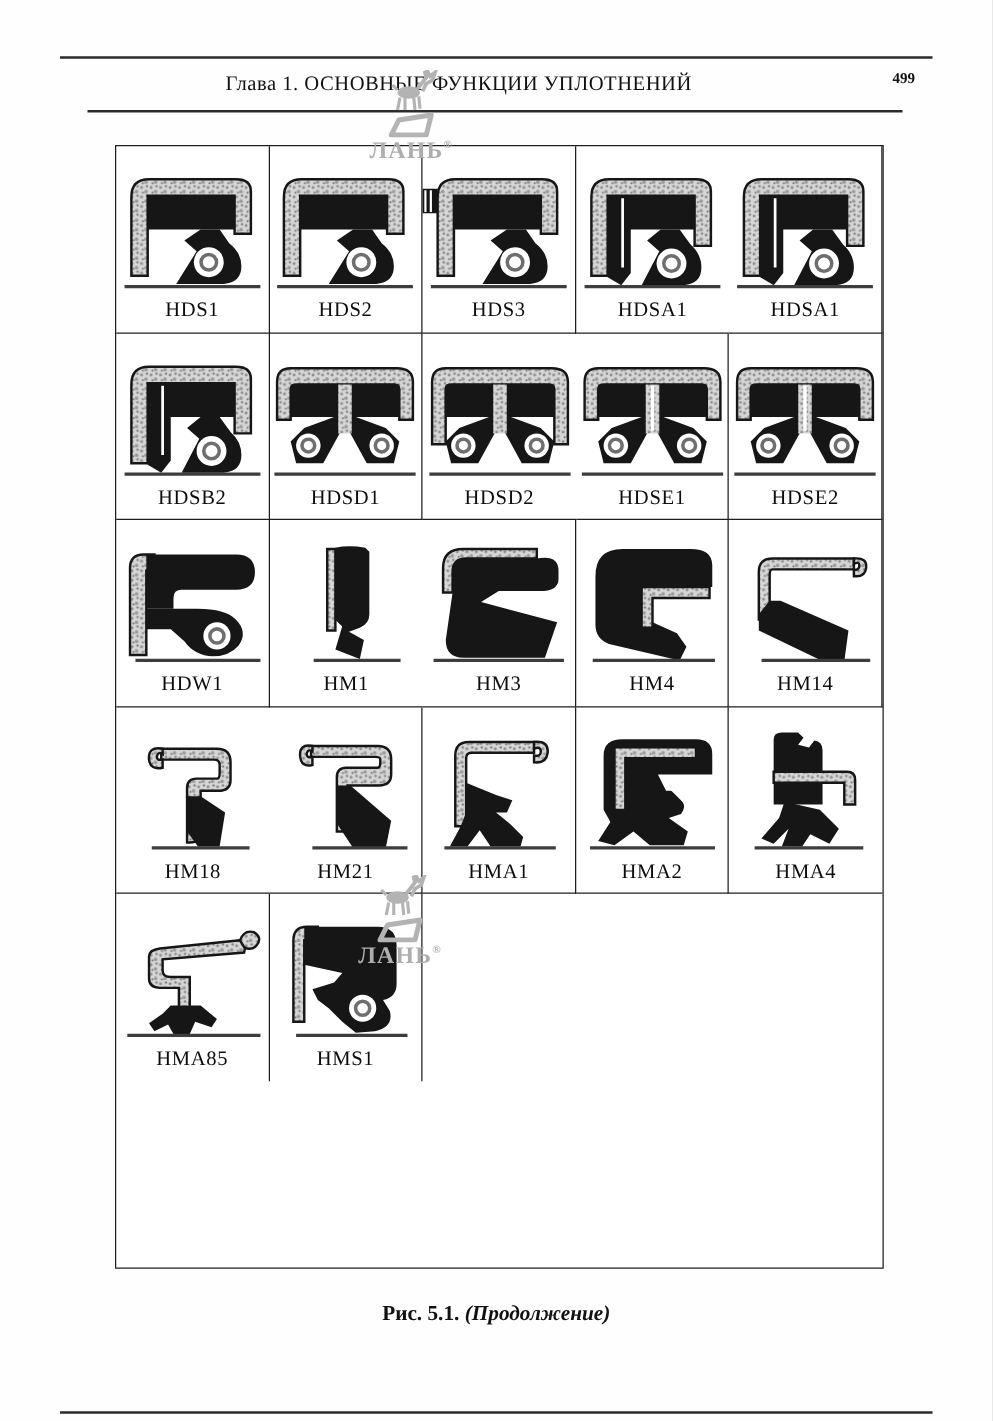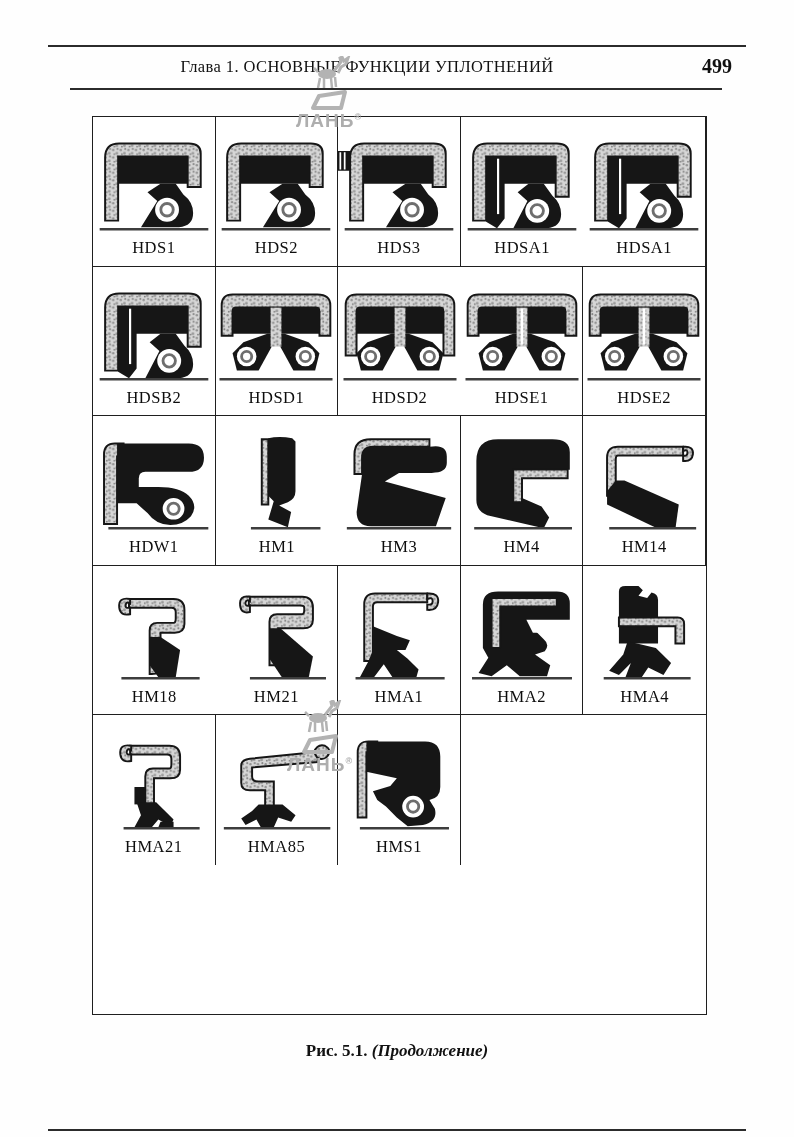--- a/index.html
+++ b/index.html
@@ -11,29 +11,29 @@
   .rule{position:absolute;background:#2b2b2b;}
   .rule.top{left:48px;top:45px;width:698px;height:2px;}
   .rule.hdr{left:70px;top:88px;width:652px;height:1.5px;}
   .rule.bottom{left:48px;top:1129px;width:698px;height:2px;}
 
   .header-title{
     position:absolute;left:0;right:60px;top:57px;text-align:center;
     font-size:16.5px;letter-spacing:.4px;z-index:3;
   }
   .page-number{
-    position:absolute;right:62px;top:55px;font-size:20px;font-weight:700;z-index:3;
+    position:absolute;right:62px;top:55px;font-size:12px;font-weight:700;z-index:3;
   }
 
   .watermark{position:absolute;width:74px;text-align:center;z-index:4;pointer-events:none;}
   .watermark.wm1{left:292px;top:56px;}
   .watermark.wm2{left:283px;top:700px;}
   .wm-deer{display:block;margin:0 auto;}
   .wm-text{
-    font-family:Liberation Sans, sans-serif;font-weight:700;
+    font-family:Liberation Serif, serif;font-weight:700;
     font-size:19px;letter-spacing:1px;color:#aeaeae;line-height:1;margin-top:1px;
   }
   .wm-text sup{font-size:9px;vertical-align:super;}
 
   .grid{
     position:absolute;left:92px;top:116px;width:613px;height:897px;
     display:grid;grid-template-columns:repeat(5,1fr);grid-template-rows:repeat(6,1fr);
     border:1.7px solid #1f1f1f;background:#fff;z-index:2;
   }
   .cell{
@@ -321,31 +321,20 @@
         <svg viewBox="0 0 120 104" preserveAspectRatio="xMidYMid meet">
           <path d="M36,16 Q36,11 42,11 H54 L58,15 L54,20 L62,22 L66,17 Q72,18 72,24 V64 H36 Z" fill="#161616"></path>
           <path d="M36,40 H90 Q96,40 96,46 V64 H88 V48 H36 Z" fill="url(#stip)" stroke="#161616" stroke-width="1.8"></path>
           <path d="M44,62 L70,68 L84,82 L77,93 L63,86 L57,95 H42 L47,82 L36,93 L27,89 L40,74 Z" fill="#161616"></path>
           <line x1="22" y1="96" x2="102" y2="96" stroke="#3d3d3d" stroke-width="2.4"></line>
         </svg>
         <div class="lbl">HMA4</div>
       </div>
       <div class="cell">
         <svg viewBox="0 0 120 104" preserveAspectRatio="xMidYMid meet">
-          <path d="M38,20 H74 Q84,20 84,30 V42 Q84,50 75,50 H60 V80 H52 V48 Q52,41 59,41 H74 Q76,41 76,37 V32 Q76,28 72,28 H38 Z" fill="url(#stip)" stroke="#161616" stroke-width="1.8"></path>
-          <path d="M39,20 Q28,18 29,28 Q30,36 39,34 L39,28 Q34,29 35,25 Q36,22 39,24 Z" fill="url(#stip)" stroke="#161616" stroke-width="1.8"></path>
-          <path d="M42,58 H52 V74 H42 Z" fill="#161616"></path>
-          <path d="M44,72 H62 L72,82 L78,88 L75,94 L64,88 L58,95 H42 L48,84 Z" fill="#161616"></path>
-          <path d="M66,90 H78 V95 H64 Z" fill="#161616"></path>
-          <line x1="32" y1="96" x2="102" y2="96" stroke="#3d3d3d" stroke-width="2.4"></line>
-        </svg>
-        <div class="lbl">HMA21</div>
-      </div>
-      <div class="cell">
-        <svg viewBox="0 0 120 104" preserveAspectRatio="xMidYMid meet">
           <path d="M36,32 L95,26 Q99,26 99,30 L98,35 L38,40 V48 Q38,53 44,53 H58 V76 H50 V61 H36 Q28,61 28,54 V38 Q28,33 36,32 Z" fill="url(#stip)" stroke="#161616" stroke-width="1.8"></path>
           <path d="M95,26 Q98,18 105,20 Q112,24 107,30 Q103,34 98,31 Z" fill="url(#stip)" stroke="#161616" stroke-width="1.8"></path>
           <path d="M44,74 H66 L78,84 L74,90 L62,86 L58,95 H46 L42,88 L32,93 L28,87 L38,80 Z" fill="#161616"></path>
           <line x1="12" y1="96" x2="110" y2="96" stroke="#3d3d3d" stroke-width="2.4"></line>
         </svg>
         <div class="lbl">HMA85</div>
       </div>
       <div class="cell">
         <svg viewBox="0 0 120 104" preserveAspectRatio="xMidYMid meet">
           <path d="M22,86 V26 Q22,16 32,16 H40 V26 H30 V86 Z" fill="url(#stip)" stroke="#161616" stroke-width="1.8"></path>

